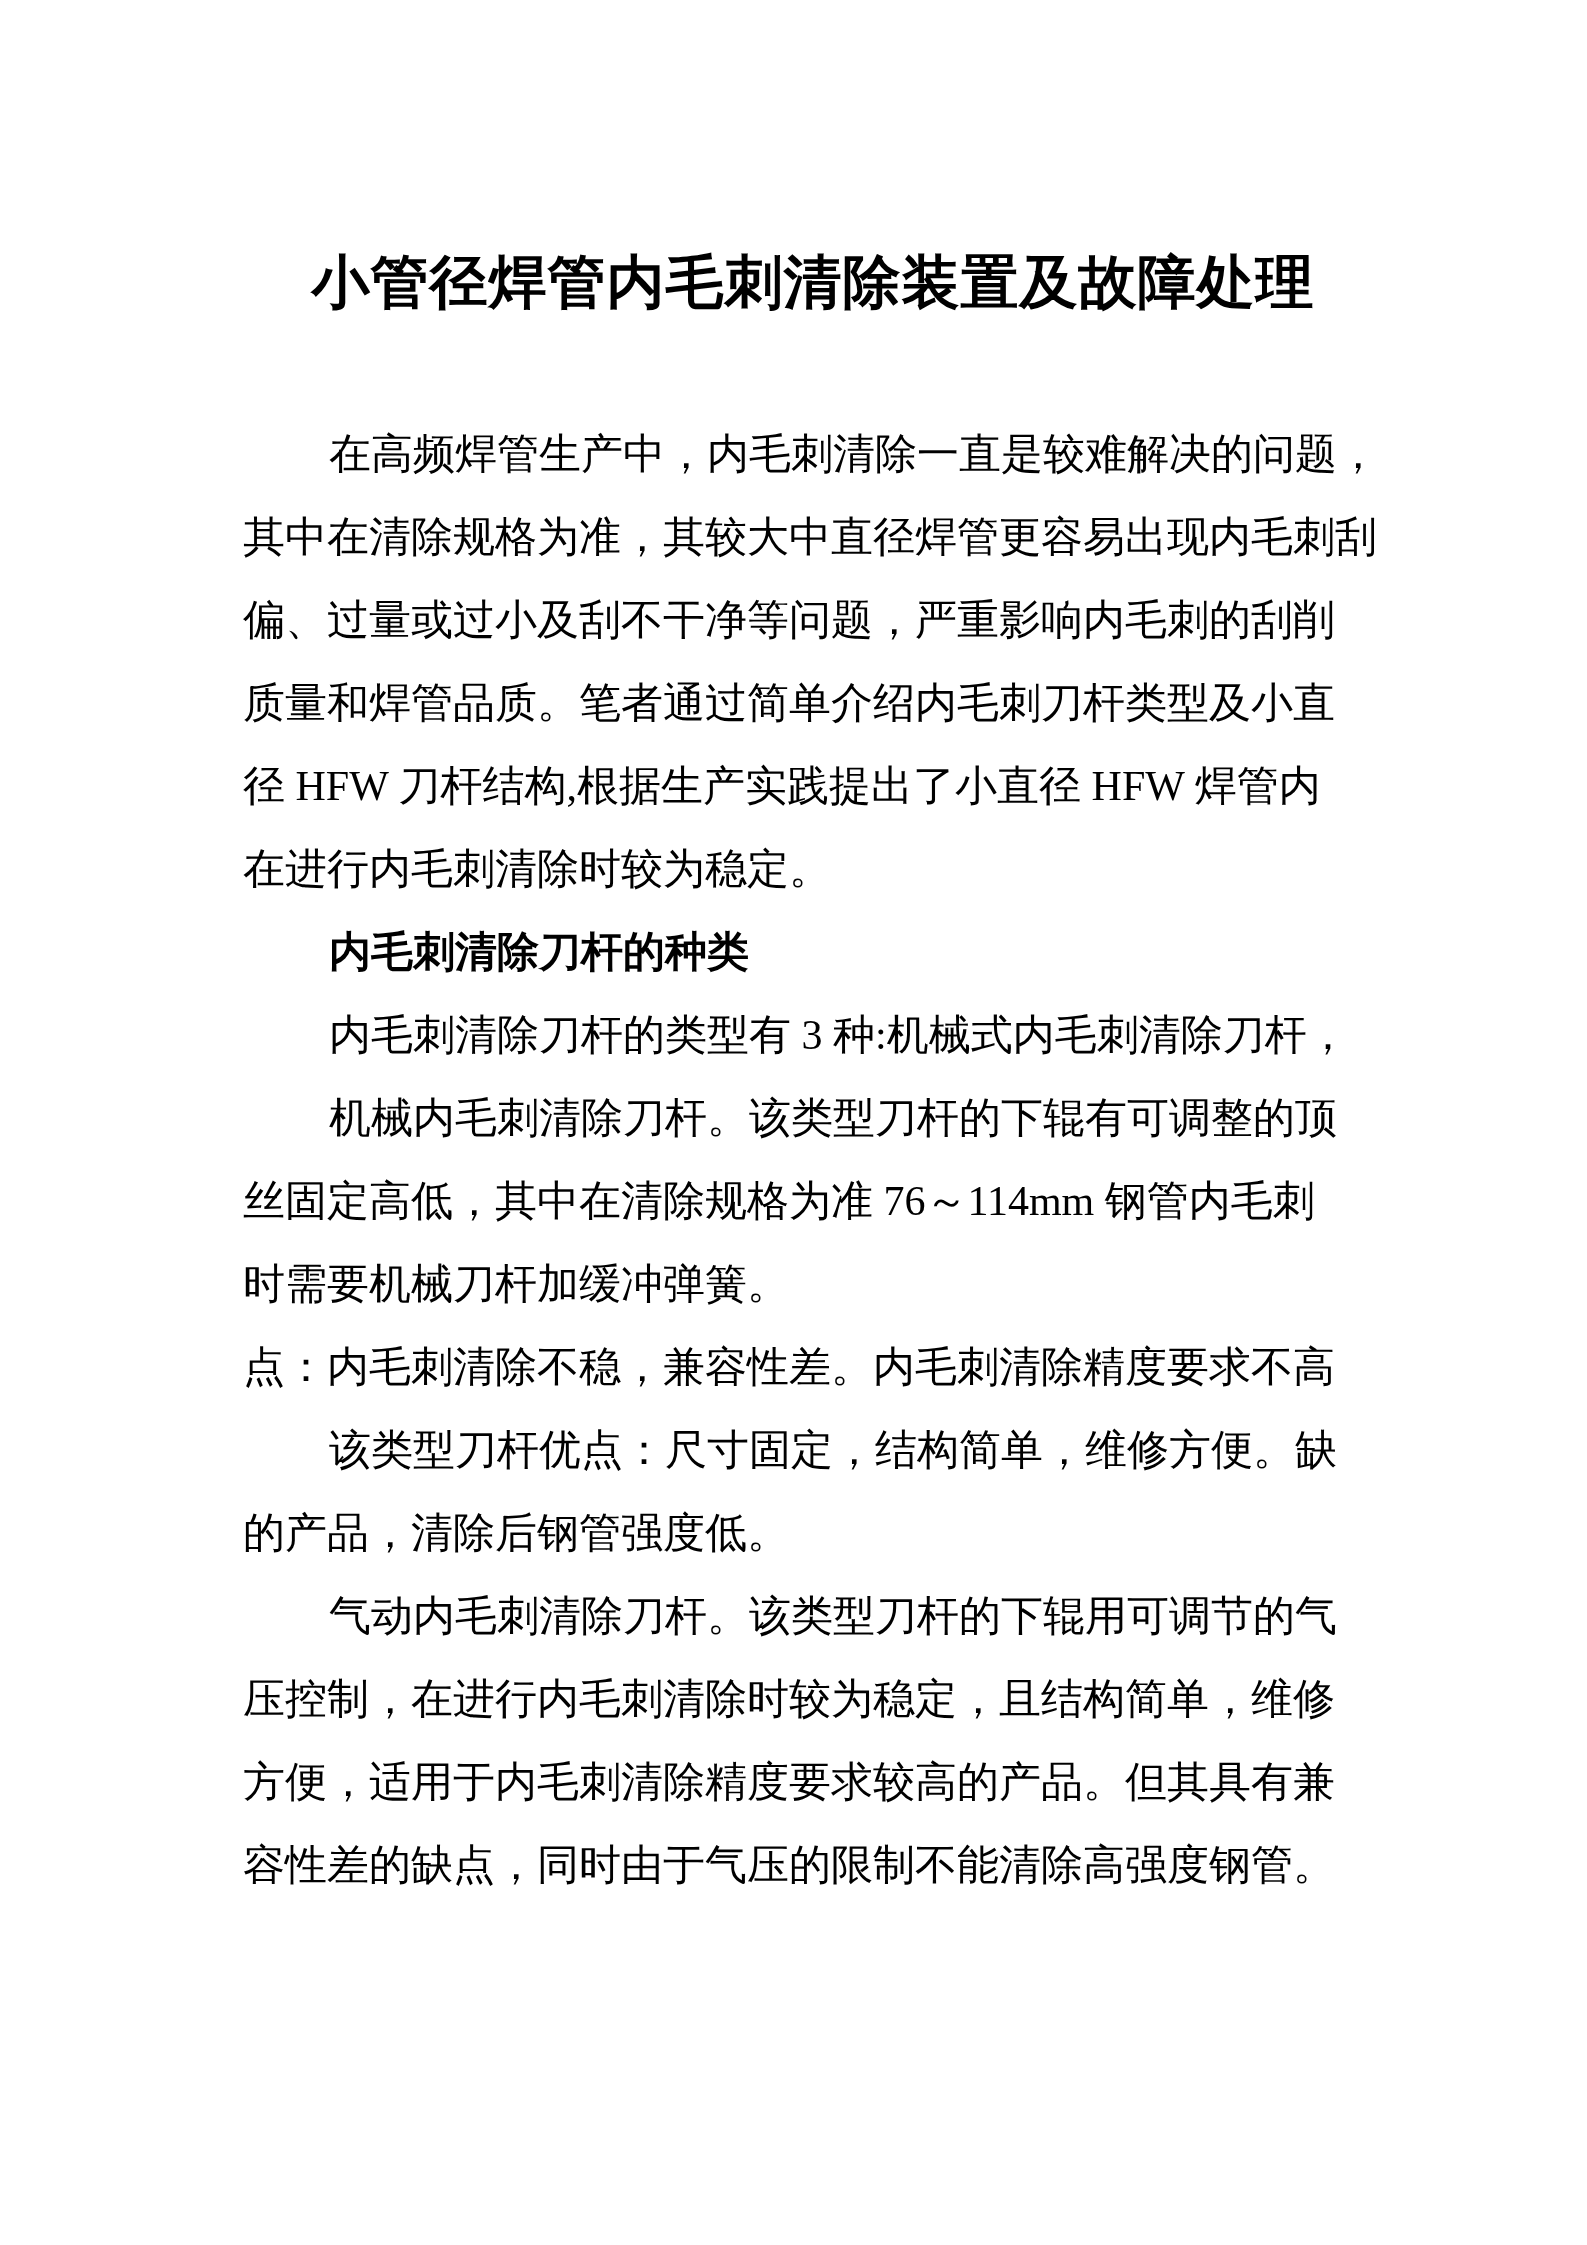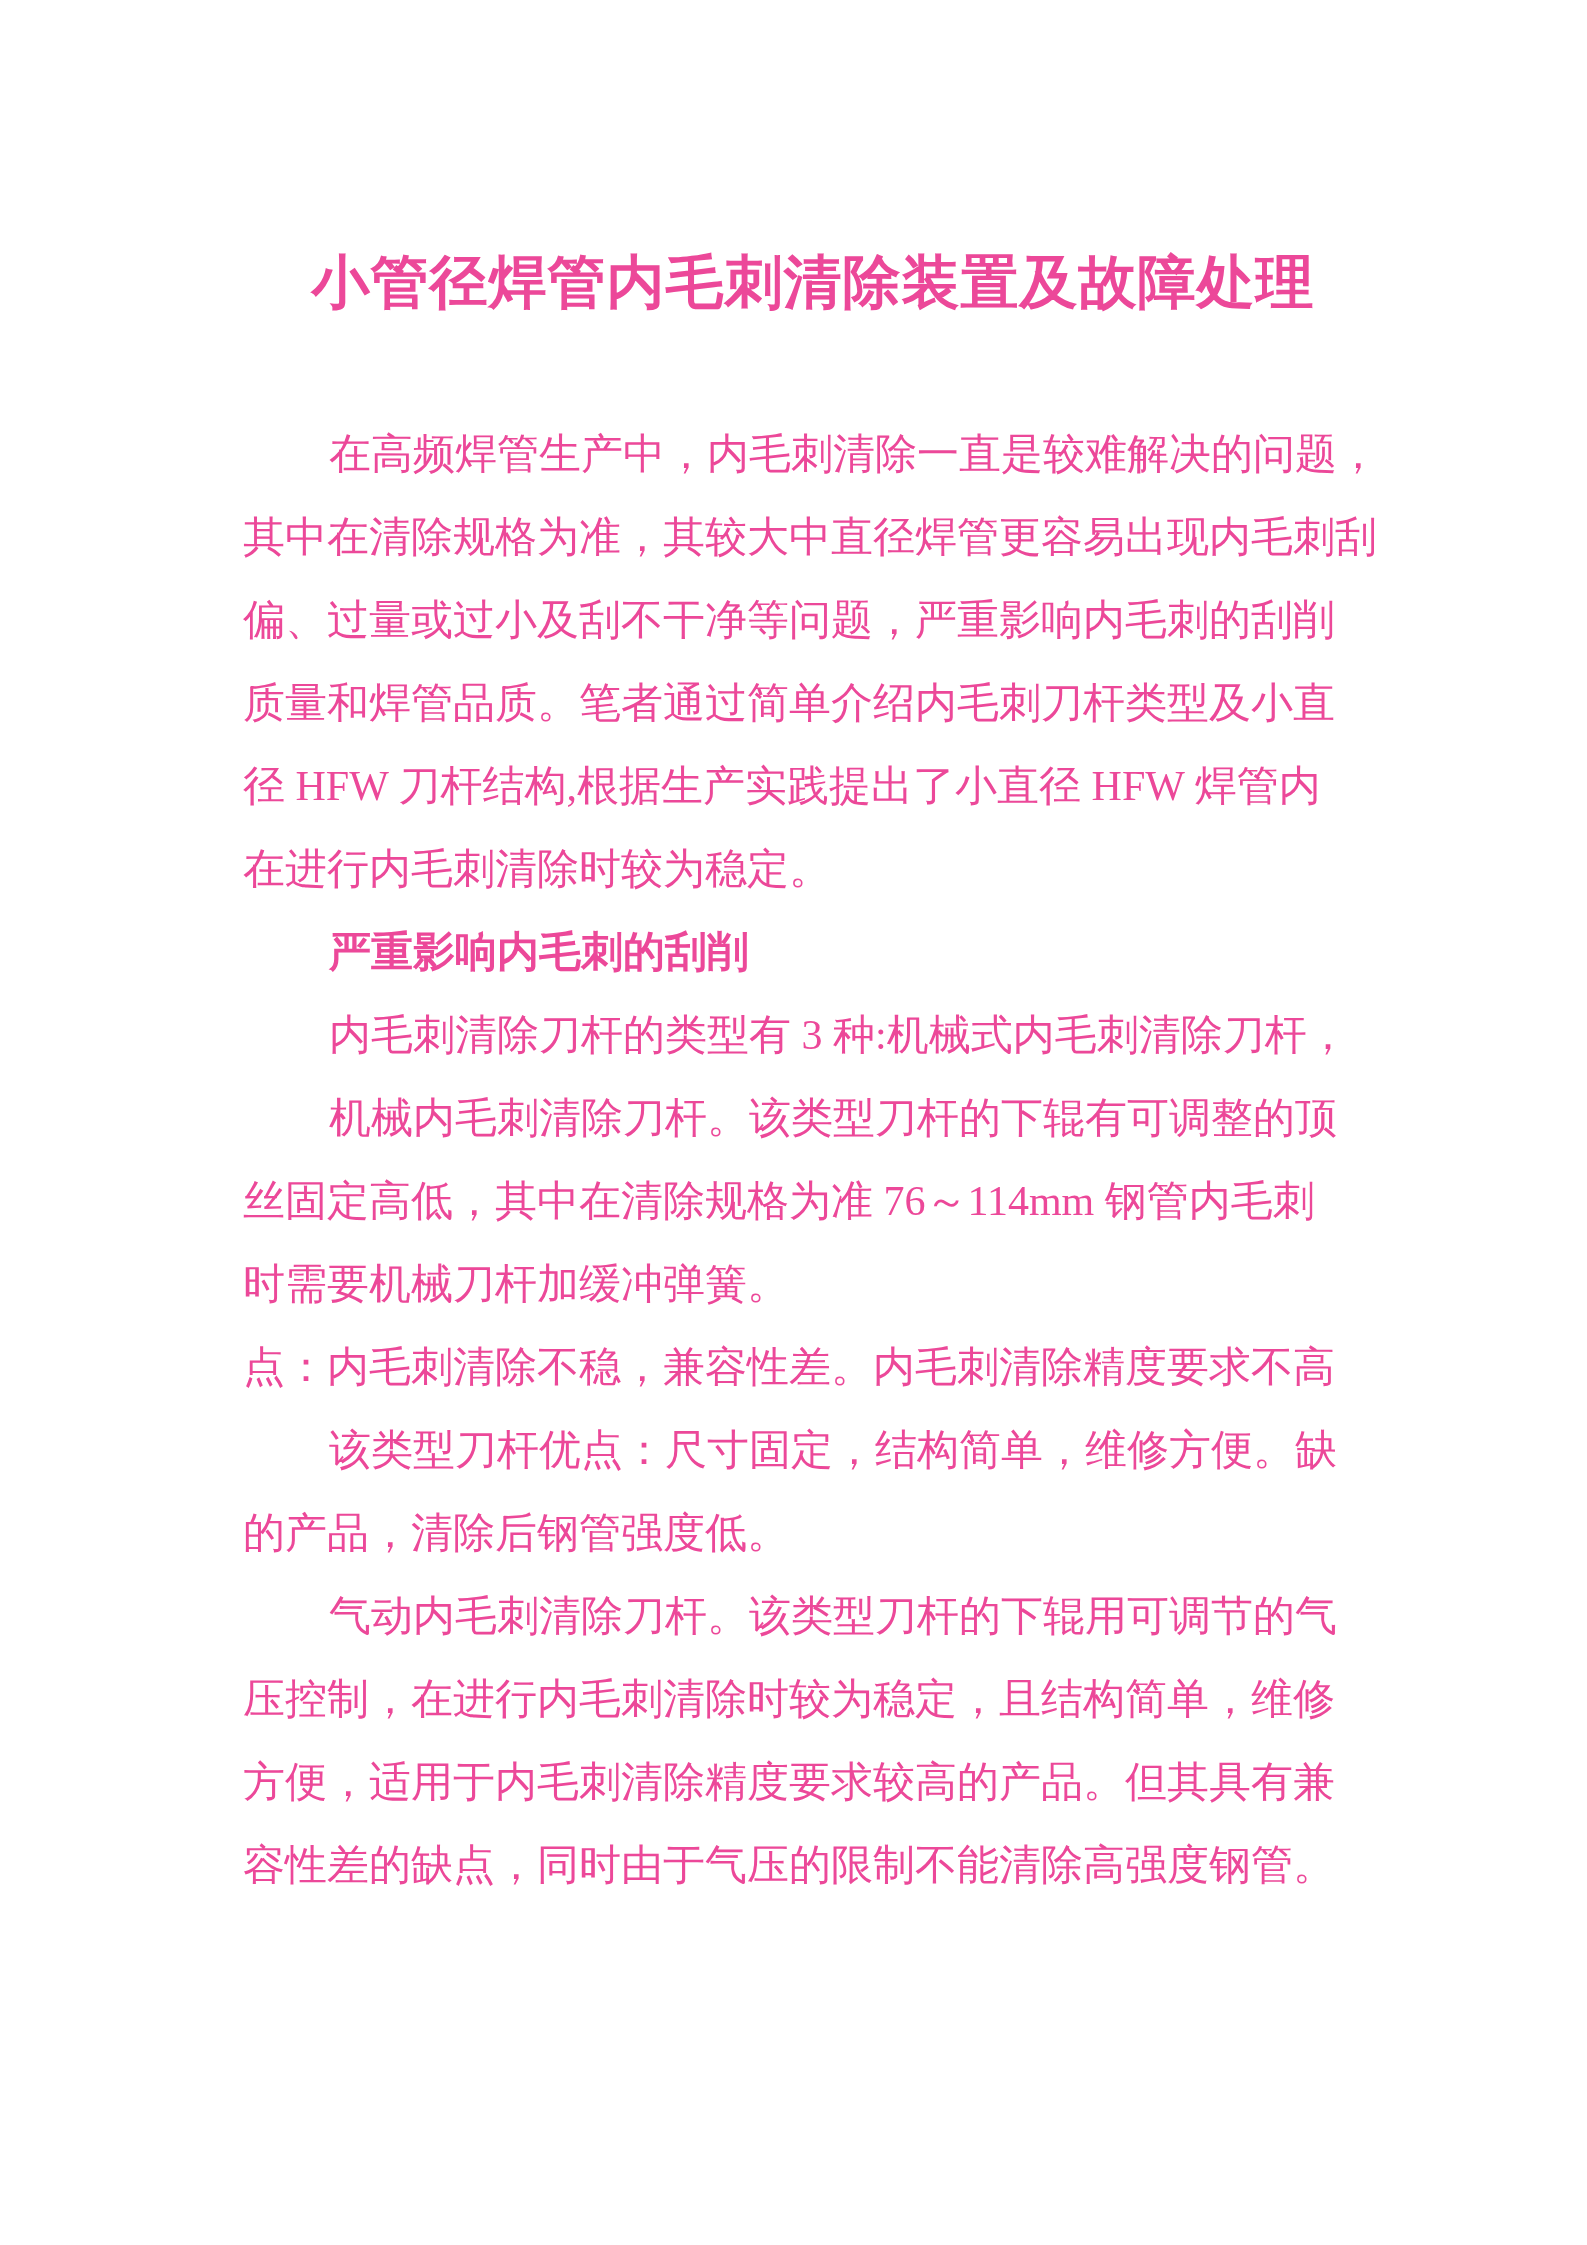--- a/index.html
+++ b/index.html
@@ -5,21 +5,21 @@
   html, body {
     margin: 0;
     padding: 0;
     background: #ffffff;
   }
   .page {
     position: relative;
     width: 1587px;
     height: 2245px;
     background: #ffffff;
-    color: #ec4899;
+    color: #000000;
     font-family: "Liberation Serif", "DejaVu Serif", serif;
     overflow: hidden;
   }
   .doc-title {
     position: absolute;
     top: 244px;
     left: 243px;
     width: 1140px;
     margin: 0;
     text-align: center;
@@ -52,21 +52,21 @@
 
 <div class="page">
   <h1 class="doc-title">小管径焊管内毛刺清除装置及故障处理</h1>
   <div class="body-text">
       <div class="line indent">在高频焊管生产中，内毛刺清除一直是较难解决的问题，</div>
       <div class="line">其中在清除规格为准，其较大中直径焊管更容易出现内毛刺刮</div>
       <div class="line">偏、过量或过小及刮不干净等问题，严重影响内毛刺的刮削</div>
       <div class="line">质量和焊管品质。笔者通过简单介绍内毛刺刀杆类型及小直</div>
       <div class="line">径 HFW 刀杆结构,根据生产实践提出了小直径 HFW 焊管内</div>
       <div class="line">在进行内毛刺清除时较为稳定。</div>
-      <div class="line indent bold">严重影响内毛刺的刮削</div>
+      <div class="line indent bold">内毛刺清除刀杆的种类</div>
       <div class="line indent">内毛刺清除刀杆的类型有 3 种:机械式内毛刺清除刀杆，</div>
       <div class="line indent">机械内毛刺清除刀杆。该类型刀杆的下辊有可调整的顶</div>
       <div class="line">丝固定高低，其中在清除规格为准 76～114mm 钢管内毛刺</div>
       <div class="line">时需要机械刀杆加缓冲弹簧。</div>
       <div class="line">点：内毛刺清除不稳，兼容性差。内毛刺清除精度要求不高</div>
       <div class="line indent">该类型刀杆优点：尺寸固定，结构简单，维修方便。缺</div>
       <div class="line">的产品，清除后钢管强度低。</div>
       <div class="line indent">气动内毛刺清除刀杆。该类型刀杆的下辊用可调节的气</div>
       <div class="line">压控制，在进行内毛刺清除时较为稳定，且结构简单，维修</div>
       <div class="line">方便，适用于内毛刺清除精度要求较高的产品。但其具有兼</div>

